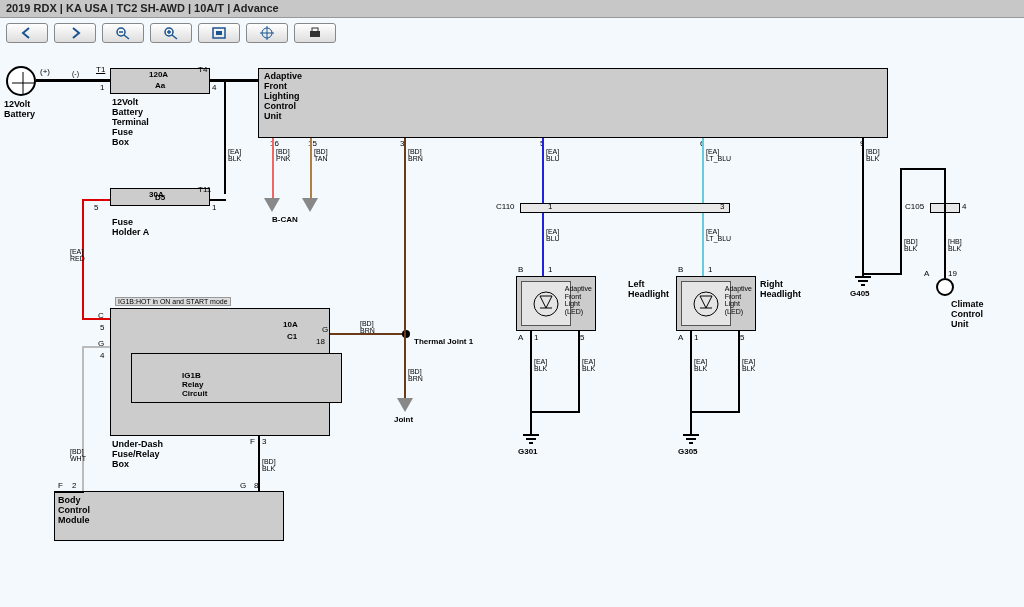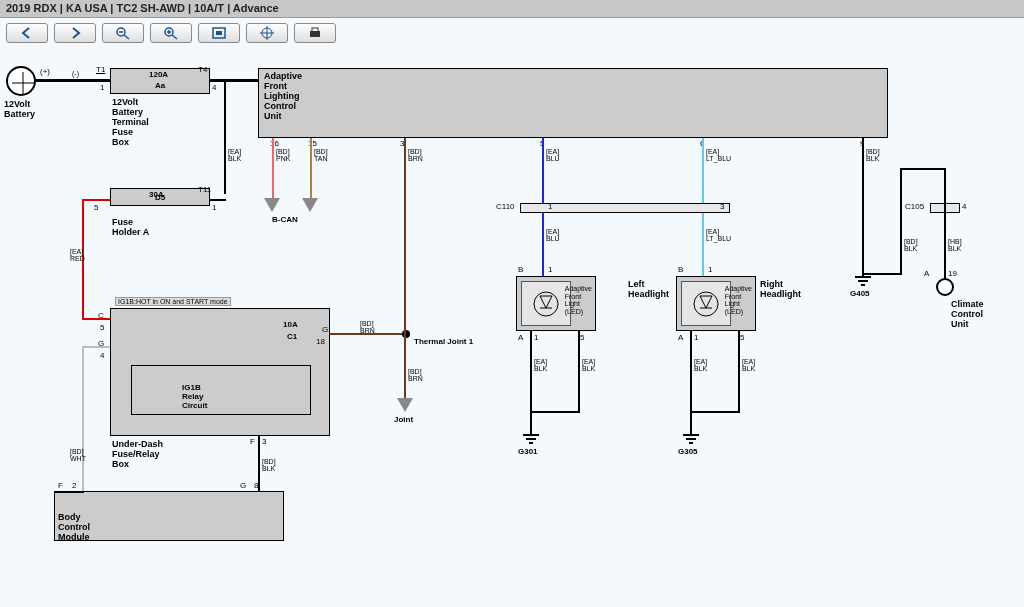--- a/index.html
+++ b/index.html
@@ -115,21 +115,21 @@
   <div class="box-label" style="left:112px;top:170px;">Fuse<br>Holder A</div>
   <div class="wire wire-h" style="left:210px;top:151px;width:16px;"></div>
 
   <div class="wire wire-v" style="left:82px;top:151px;height:120px;background:#d00;"></div>
   <div class="wire wire-h" style="left:82px;top:151px;width:28px;background:#d00;"></div>
   <div class="wire wire-h" style="left:82px;top:270px;width:30px;background:#d00;"></div>
   <div class="tiny" style="left:70px;top:200px;white-space:pre;">[EA]<br>RED</div>
 
   <div class="box" style="left:110px;top:260px;width:220px;height:128px;">
     <div class="tiny" style="left:4px;top:-12px;background:#ddd;border:1px solid #999;padding:0 2px;font-size:7px;">IG1B:HOT in ON and START mode</div>
-    <div class="box" style="left:20px;top:56px;width:180px;height:50px;position:absolute;">
+    <div class="box" style="left:20px;top:44px;width:211px;height:50px;position:absolute;">
       <div class="comp-text" style="left:50px;top:18px;white-space:pre;">IG1B<br>Relay<br>Circuit</div>
     </div>
     <div class="comp-text" style="left:172px;top:12px;">10A</div>
     <div class="comp-text" style="left:176px;top:24px;">C1</div>
   </div>
   <div class="pin" style="left:98px;top:264px;">C</div>
   <div class="pin" style="left:100px;top:276px;">5</div>
   <div class="pin" style="left:98px;top:292px;">G</div>
   <div class="pin" style="left:100px;top:304px;">4</div>
   <div class="pin" style="left:250px;top:390px;">F</div>
@@ -144,21 +144,21 @@
 
   <div class="wire wire-v" style="left:258px;top:388px;height:55px;"></div>
   <div class="tiny" style="left:262px;top:410px;white-space:pre;">[BD]<br>BLK</div>
 
   <div class="wire wire-h" style="left:330px;top:285px;width:78px;background:#6b3a1a;"></div>
   <div class="tiny" style="left:360px;top:272px;white-space:pre;">[BD]<br>BRN</div>
   <div class="comp-text" style="left:414px;top:290px;">Thermal Joint 1</div>
   <div style="position:absolute;left:402px;top:282px;width:8px;height:8px;background:#000;border-radius:50%;"></div>
 
   <div class="box" style="left:54px;top:443px;width:230px;height:50px;"></div>
-  <div class="box-label" style="left:58px;top:448px;margin-top:17px;">Body<br>Control<br>Module</div>
+  <div class="box-label" style="left:58px;top:448px;">Body<br>Control<br>Module</div>
   <div class="pin" style="left:58px;top:434px;">F</div>
   <div class="pin" style="left:72px;top:434px;">2</div>
   <div class="pin" style="left:240px;top:434px;">G</div>
   <div class="pin" style="left:254px;top:434px;">8</div>
   <div class="wire wire-h" style="left:54px;top:443px;width:30px;"></div>
 
   <div class="box" style="left:258px;top:20px;width:630px;height:70px;"></div>
   <div class="box-label" style="left:264px;top:24px;">Adaptive<br>Front<br>Lighting<br>Control<br>Unit</div>
   <div class="pin" style="left:270px;top:92px;">16</div>
   <div class="pin" style="left:308px;top:92px;">15</div>

